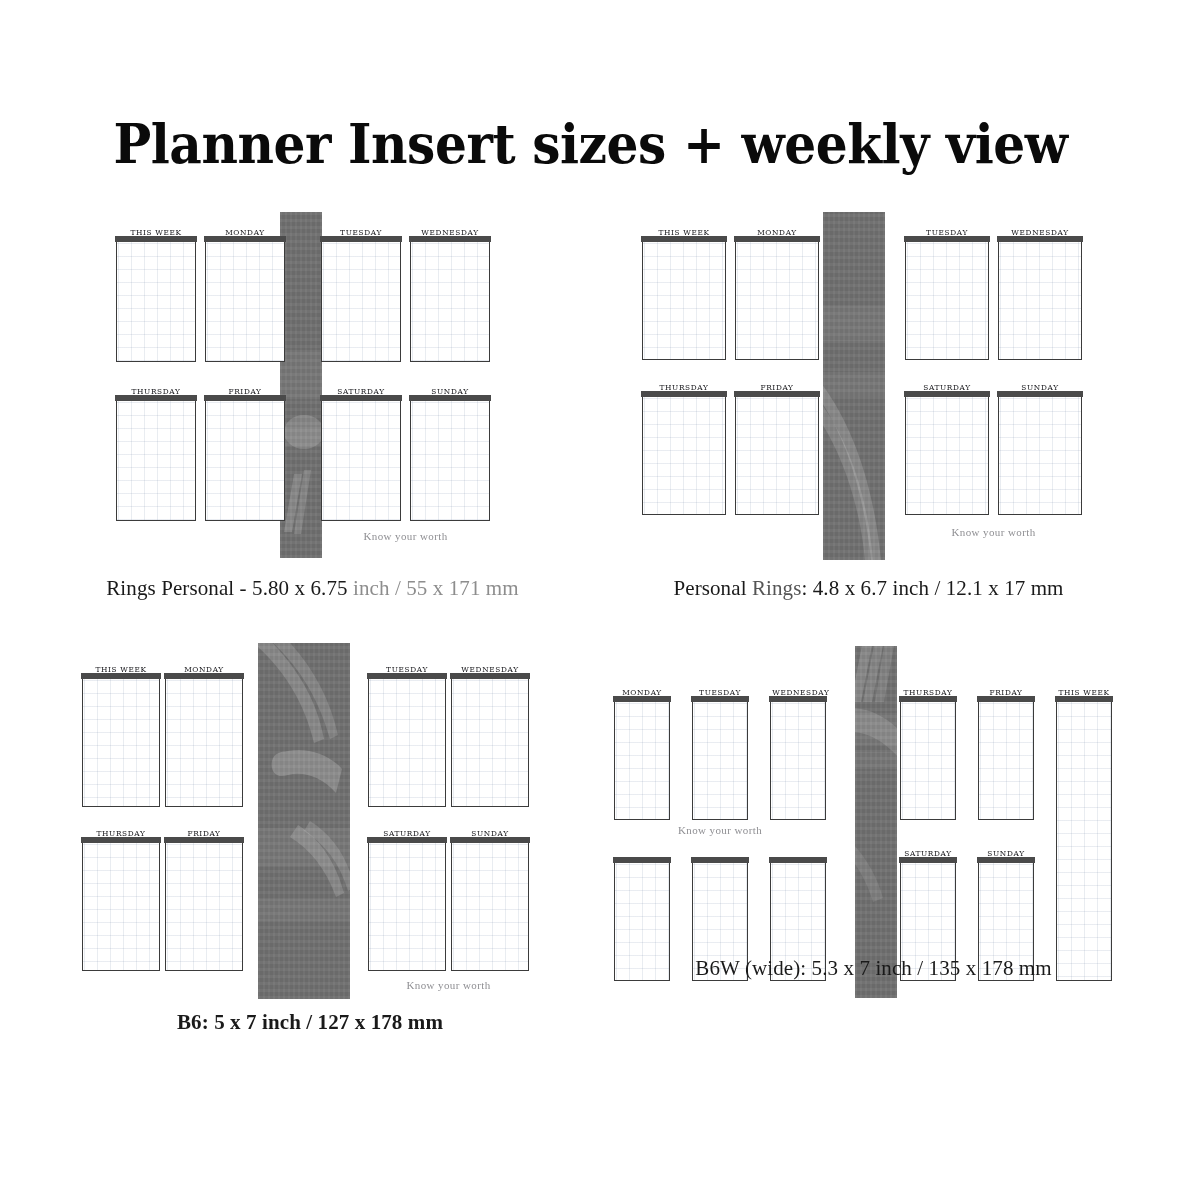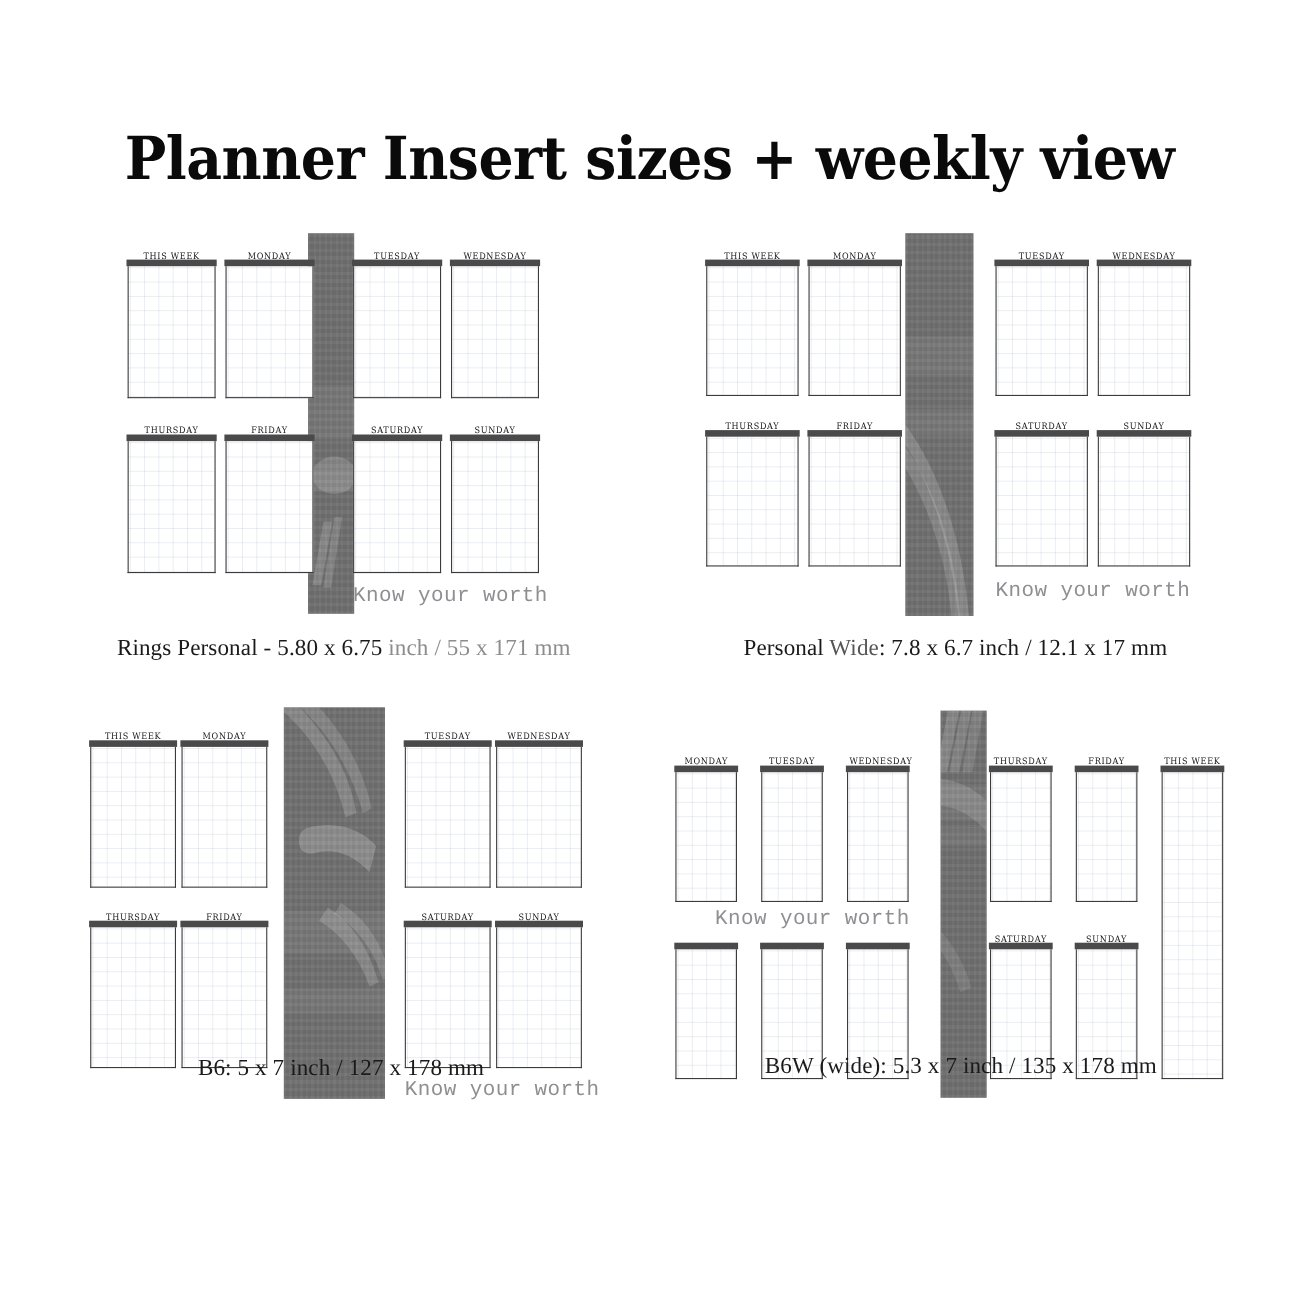--- a/index.html
+++ b/index.html
@@ -83,22 +83,22 @@
     text-align:center;
     font-family:"DejaVu Serif", serif;
     font-size:8px;
     letter-spacing:0.7px;
     color:#16161a;
     white-space:nowrap;
     transform:scaleX(0.92);
   }
   .kyw{
     position:absolute;
-    font-family:Liberation Mono, monospace;
-    font-size:19px;
+    font-family:Liberation Serif, serif;
+    font-size:11px;
     color:#8f8f93;
     letter-spacing:0.4px;
     white-space:nowrap;
     text-align:center;
   }
 </style>
 </head>
 <body>
 
 <div id="page-title">Planner Insert sizes + weekly view</div>
@@ -210,21 +210,21 @@
 
   <div class="daylabel" style="left:362px;top:155px;width:84px;">SUNDAY</div>
   <div class="card" style="left:362px;top:169px;width:84px;height:118px;">
       <div class="topbar"></div>
     </div>
 
   <div class="kyw" style="left:269px;top:298px;width:177px;">Know your worth</div>
 </div>
 
 <div class="caption" style="left:556px;top:576px;width:625px;">
-  <span>Personal </span><span class="mid">Wide</span><span>: 7.8 x 6.7 inch / 12.1 x 17 mm</span>
+  <span>Personal </span><span class="mid">Rings</span><span>: 4.8 x 6.7 inch / 12.1 x 17 mm</span>
 </div>
 
 <div class="section" style="left:80px;top:665px;width:450px;height:330px;">
 
   <div class="spine" style="left:178px;top:-22px;width:92px;height:356px;">
     <div class="band" style="top:52%;height:11%;"></div>
     <div class="band" style="top:72%;height:6%;"></div>
     <svg viewBox="0 0 92 356" preserveAspectRatio="none" aria-hidden="true">
       <path d="M-4 -18 C 34 16, 58 52, 66 96 L 56 100 C 46 58, 24 22, -12 -6 Z" fill="rgba(255,255,255,0.17)"></path>
       <path d="M12 -20 C 48 12, 70 48, 80 92 L 72 96 C 60 54, 40 20, 4 -10 Z" fill="rgba(255,255,255,0.15)"></path>
@@ -270,21 +270,21 @@
     </div>
 
   <div class="daylabel" style="left:371px;top:164px;width:78px;">SUNDAY</div>
   <div class="card" style="left:371px;top:178px;width:78px;height:128px;">
       <div class="topbar"></div>
     </div>
 
   <div class="kyw" style="left:288px;top:314px;width:161px;">Know your worth</div>
 </div>
 
-<div class="caption" style="left:0px;top:958px;width:620px;">
+<div class="caption" style="left:0px;top:1010px;width:620px;font-weight:bold;">
   <span>B6: 5 x 7 inch / 127 x 178 mm</span>
 </div>
 
 <div class="section" style="left:612px;top:688px;width:500px;height:300px;">
 
   <div class="spine" style="left:243px;top:-42px;width:42px;height:352px;">
     <div class="band" style="top:19%;height:9%;"></div>
     <div class="band" style="top:30%;height:5%;"></div>
     <svg viewBox="0 0 42 352" preserveAspectRatio="none" aria-hidden="true">
       <path d="M8 -6 L18 -6 L6 56 L-4 56 Z" fill="rgba(255,255,255,0.17)"></path>

